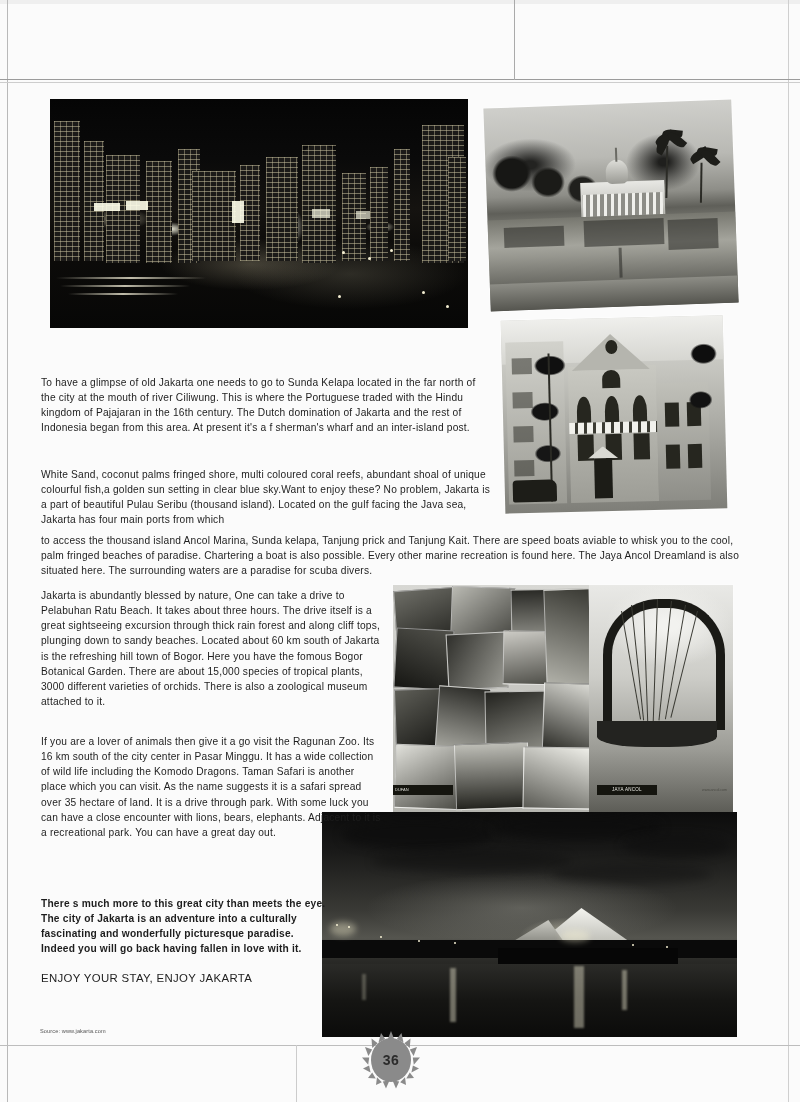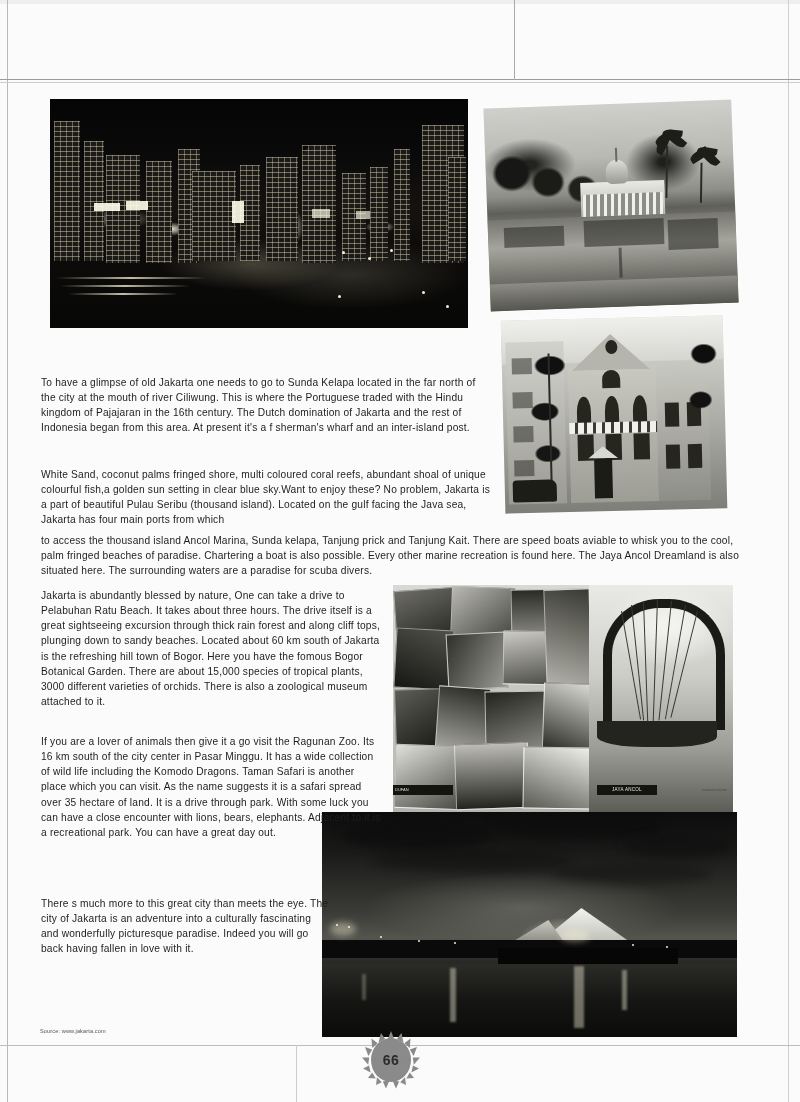--- a/index.html
+++ b/index.html
@@ -223,21 +223,21 @@
     font-size:10.2px;
     line-height:15.1px;
     letter-spacing:.02em;
     text-align:left;
   }
   .p1{left:41px;top:365px;width:452px;}
   .p2{left:41px;top:457px;width:455px;}
   .p2b{left:41px;top:523px;width:705px;}
   .p3{left:41px;top:578px;width:340px;}
   .p4{left:41px;top:724px;width:340px;}
-  .p5{left:41px;top:886px;width:288px;}
+  .p5{left:41px;top:886px;width:288px;font-weight:bold;}
 
   .tagline{
     position:absolute;left:41px;top:972px;width:320px;
     font-size:11.4px;color:#222;letter-spacing:.03em;
   }
   .source{
     position:absolute;left:40px;top:1028px;
     font-size:5.6px;color:#555;letter-spacing:.02em;
   }
 
@@ -421,20 +421,21 @@
     <span class="wt-lamp" style="left:344px;top:134px;"></span>
   </div>
 
   <p class="body-text p1">To have a glimpse of old Jakarta one needs to go to Sunda Kelapa located in the far north of the city at the mouth of river Ciliwung. This is where the Portuguese traded with the Hindu kingdom of Pajajaran in the 16th century. The Dutch domination of Jakarta and the rest of Indonesia began from this area. At present it's a f sherman's wharf and an inter-island post.</p>
   <p class="body-text p2b">to access the thousand island Ancol Marina, Sunda kelapa, Tanjung prick and Tanjung Kait. There are speed boats aviable to whisk you to the cool, palm fringed beaches of paradise. Chartering a boat is also possible. Every other marine recreation is found here. The Jaya Ancol Dreamland is also situated here. The surrounding waters are a paradise for scuba divers.</p>
   <p class="body-text p2">White Sand, coconut palms fringed shore, multi coloured coral reefs, abundant shoal of  unique colourful fish,a golden sun setting in clear blue sky.Want to enjoy these? No problem, Jakarta is a part of beautiful Pulau Seribu (thousand island). Located on the gulf facing the Java sea, Jakarta has four main ports from which</p>
   <p class="body-text p3">Jakarta is abundantly blessed by nature, One can take a drive to Pelabuhan Ratu Beach. It takes about three hours. The drive itself is a great sightseeing excursion through thick rain forest and along cliff tops, plunging down to sandy beaches. Located about 60 km south of Jakarta is the refreshing hill town of Bogor. Here you have the fomous Bogor Botanical Garden. There are about 15,000 species of tropical plants, 3000 different varieties of orchids. There is also a zoological museum attached to it.</p>
   <p class="body-text p4">If you are a lover of animals then give it a go visit the Ragunan Zoo. Its 16 km south of the city center in Pasar Minggu. It has a wide collection of wild life including the Komodo Dragons. Taman Safari is another place which you can visit. As the name suggests it is a safari spread over 35 hectare of land. It is a drive through park. With some luck you can have a close encounter with lions, bears, elephants. Adjacent to it is a recreational park. You can have a great day out.</p>
   <p class="body-text p5">There  s much more to this great city than meets the eye. The city of Jakarta is an adventure into a culturally fascinating and wonderfully picturesque paradise. Indeed you will go back having fallen in love with it.</p>
 
+  <div class="tagline">ENJOY YOUR STAY, ENJOY JAKARTA</div>
   <div class="source">Source: www.jakarta.com</div>
 
   <div class="pagenum">
     <svg width="62" height="58" viewBox="0 0 62 58">
       <g fill="#8a8a8a">
         <g id="spikes">
           <polygon points="31,0 34.5,9 27.5,9"></polygon>
           <polygon points="41.5,2 43.5,11.4 36.8,8"></polygon>
           <polygon points="50.5,7.5 49.8,17.1 44.3,12.2"></polygon>
           <polygon points="57,16 53.6,24.9 49.8,18.6"></polygon>
@@ -448,16 +449,16 @@
           <polygon points="8,47 12.2,41.4 15.7,47.6"></polygon>
           <polygon points="3,37.5 9.1,34.4 10.6,41.5"></polygon>
           <polygon points="2,26.5 9.2,26.5 8.2,33.8"></polygon>
           <polygon points="5,16 12.2,18.6 8.4,24.9"></polygon>
           <polygon points="11.5,7.5 17.7,12.2 12.2,17.1"></polygon>
           <polygon points="21,2 25.2,8 18.5,11.4"></polygon>
         </g>
         <ellipse cx="31" cy="29" rx="20" ry="22"></ellipse>
       </g>
     </svg>
-    <div class="pagenum-label">66</div>
+    <div class="pagenum-label">36</div>
   </div>
 
 </div>
 
 </body></html>

